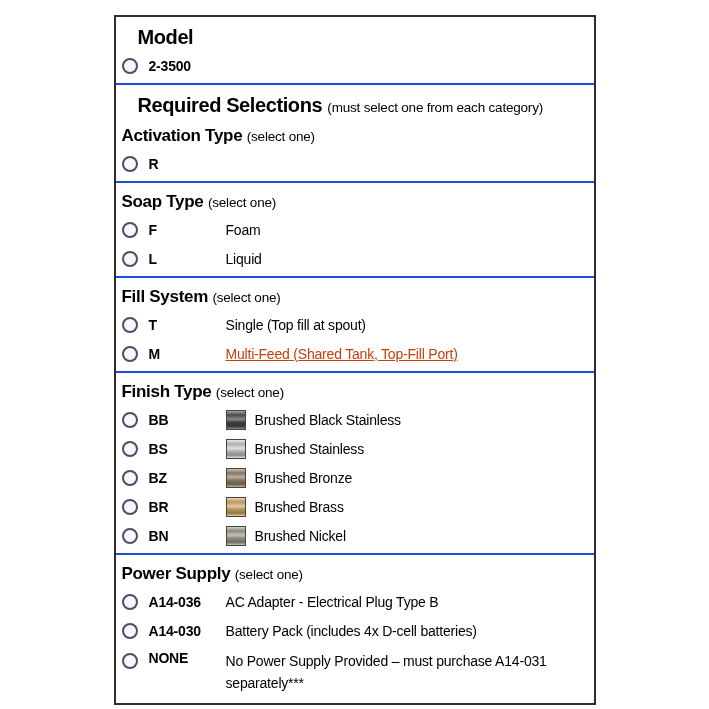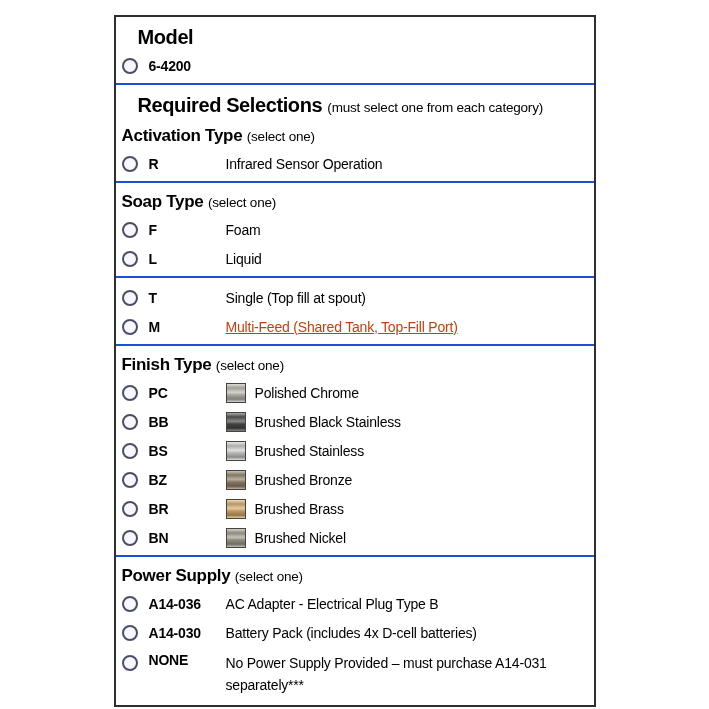--- a/index.html
+++ b/index.html
@@ -107,37 +107,36 @@
 </head>
 <body>
 
 <div class="canvas">
   <div class="sheet">
 
     <div class="section">
       <div class="h1">Model</div>
       <div class="row">
         <span class="radio"></span>
-        <span class="code">6-4200</span>
+        <span class="code">2-3500</span>
       </div>
     </div>
 
     <div class="section">
       <div class="h1">
         <span>Required Selections</span>
         <span class="note">(must select one from each category)</span>
       </div>
       <div class="h2">
         <span>Activation Type</span>
         <span class="note">(select one)</span>
       </div>
       <div class="row">
         <span class="radio"></span>
         <span class="code">R</span>
-        <span class="desc">Infrared Sensor Operation</span>
       </div>
     </div>
 
     <div class="section">
       <div class="h2">
         <span>Soap Type</span>
         <span class="note">(select one)</span>
       </div>
       <div class="row">
         <span class="radio"></span>
@@ -145,42 +144,40 @@
         <span class="desc">Foam</span>
       </div>
       <div class="row">
         <span class="radio"></span>
         <span class="code">L</span>
         <span class="desc">Liquid</span>
       </div>
     </div>
 
     <div class="section">
+      <div class="h2">
+        <span>Fill System</span>
+        <span class="note">(select one)</span>
+      </div>
       <div class="row">
         <span class="radio"></span>
         <span class="code">T</span>
         <span class="desc">Single (Top fill at spout)</span>
       </div>
       <div class="row">
         <span class="radio"></span>
         <span class="code">M</span>
         <a class="desc link" href="#">Multi-Feed (Shared Tank, Top-Fill Port)</a>
       </div>
     </div>
 
     <div class="section">
       <div class="h2">
         <span>Finish Type</span>
         <span class="note">(select one)</span>
-      </div>
-      <div class="row">
-        <span class="radio"></span>
-        <span class="code">PC</span>
-        <span class="swatch" style="background-color: rgb(183, 180, 171);"></span>
-        <span class="desc">Polished Chrome</span>
       </div>
       <div class="row">
         <span class="radio"></span>
         <span class="code">BB</span>
         <span class="swatch" style="background-color: rgb(58, 58, 58);"></span>
         <span class="desc">Brushed Black Stainless</span>
       </div>
       <div class="row">
         <span class="radio"></span>
         <span class="code">BS</span>

